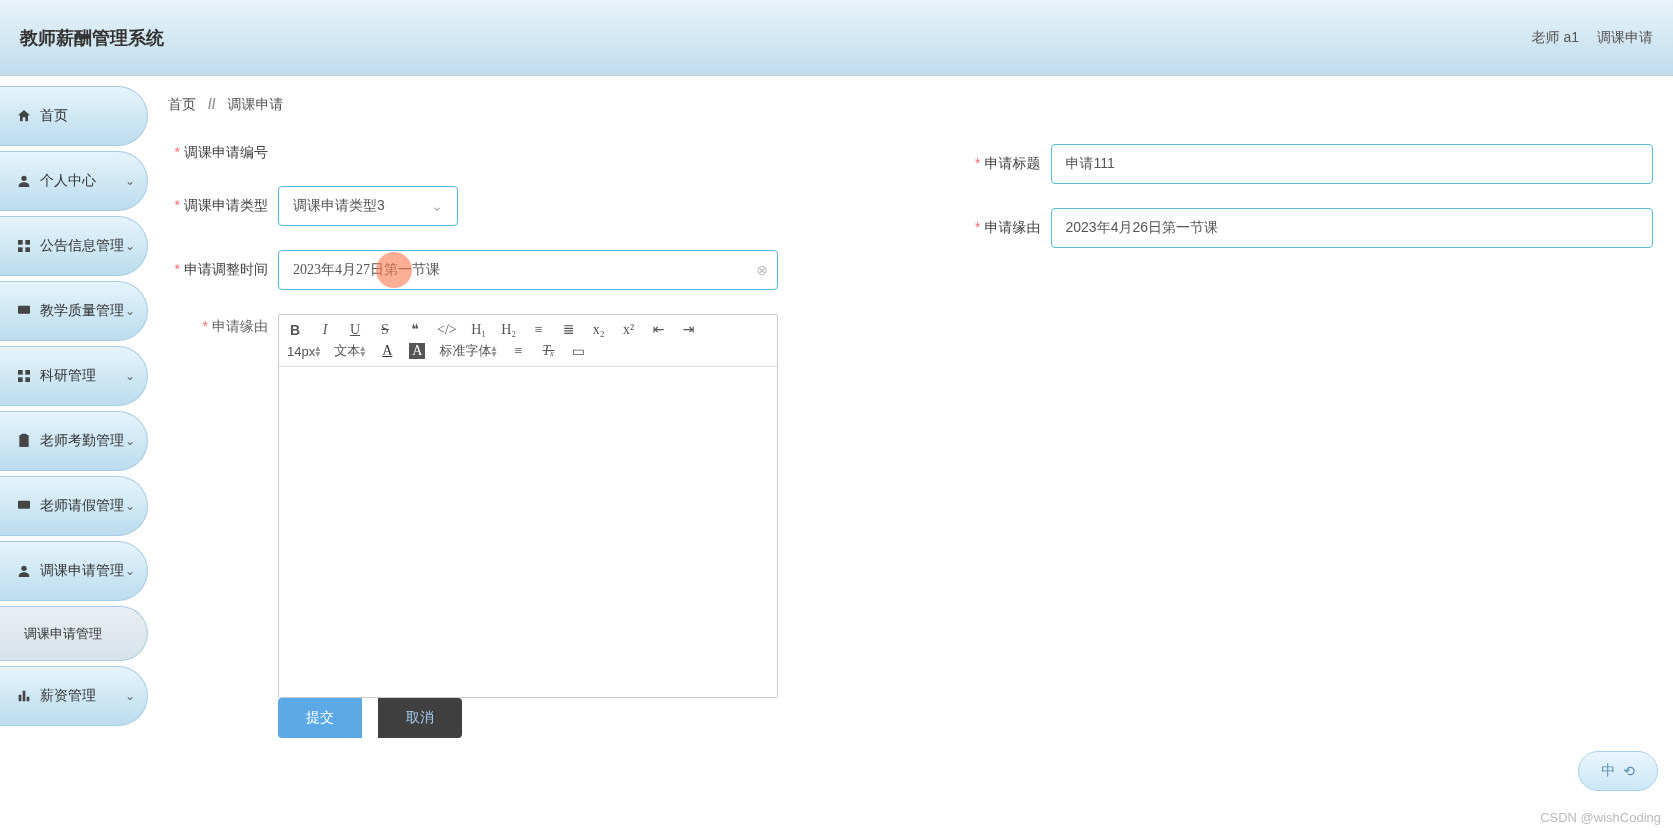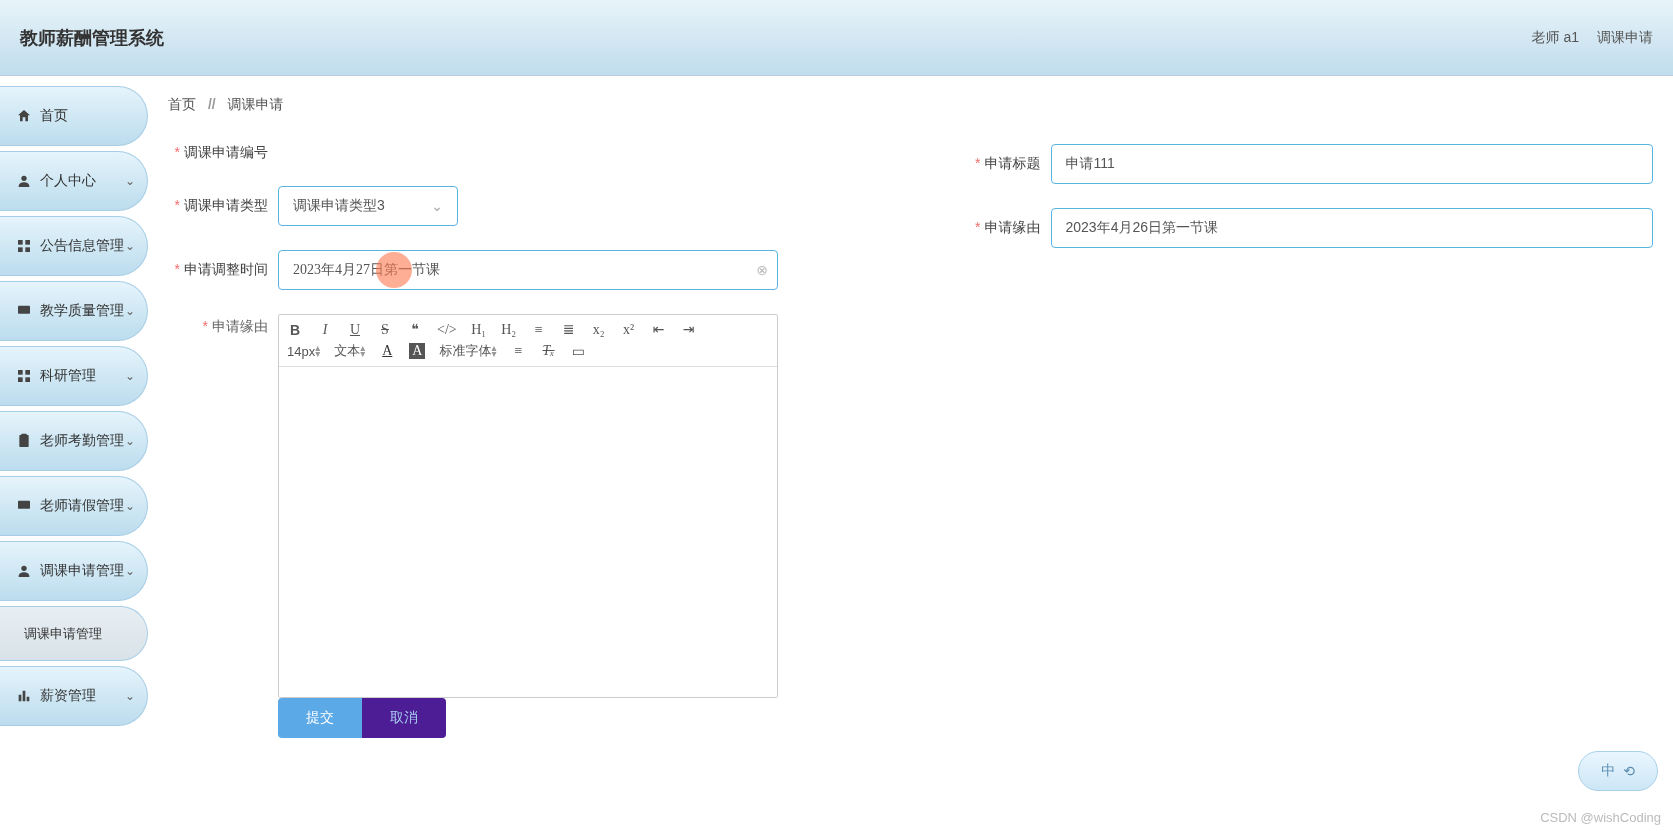--- a/index.html
+++ b/index.html
@@ -105,21 +105,21 @@
 .tb-btn.italic { font-style: italic; }
 .tb-btn.underline { text-decoration: underline; }
 .tb-btn.strike { text-decoration: line-through; }
 .tb-sel { font-size: 13px; color: #555; display: flex; align-items: center; cursor: pointer; }
 .tb-sel-arrow { font-size: 10px; color: #999; display: inline-flex; flex-direction: column; line-height: 6px; }
 .editor-content { min-height: 330px; padding: 10px; background: #fff; }
 
 .btn-row { display: flex; gap: 0; margin-left: 110px; }
 .btn { height: 40px; padding: 0 28px; border: none; border-radius: 4px; cursor: pointer; font-size: 14px; }
 .btn-primary { background: #5ca9e8; color: #fff; }
-.btn-secondary { background: #4c1d95; color: #a8cef0; margin-left: 0; border-top-left-radius: 0; border-bottom-left-radius: 0; }
+.btn-secondary { background: #404040; color: #a8cef0; margin-left: 16px; border-top-left-radius: 0; border-bottom-left-radius: 0; }
 .btn-primary { border-top-right-radius: 0; border-bottom-right-radius: 0; }
 
 .ime-indicator {
   position: fixed;
   right: 15px;
   bottom: 40px;
   width: 80px;
   height: 40px;
   background: linear-gradient(180deg, #eaf6ff 0%, #cce6f5 100%);
   border: 1px solid #a8d0e8;

